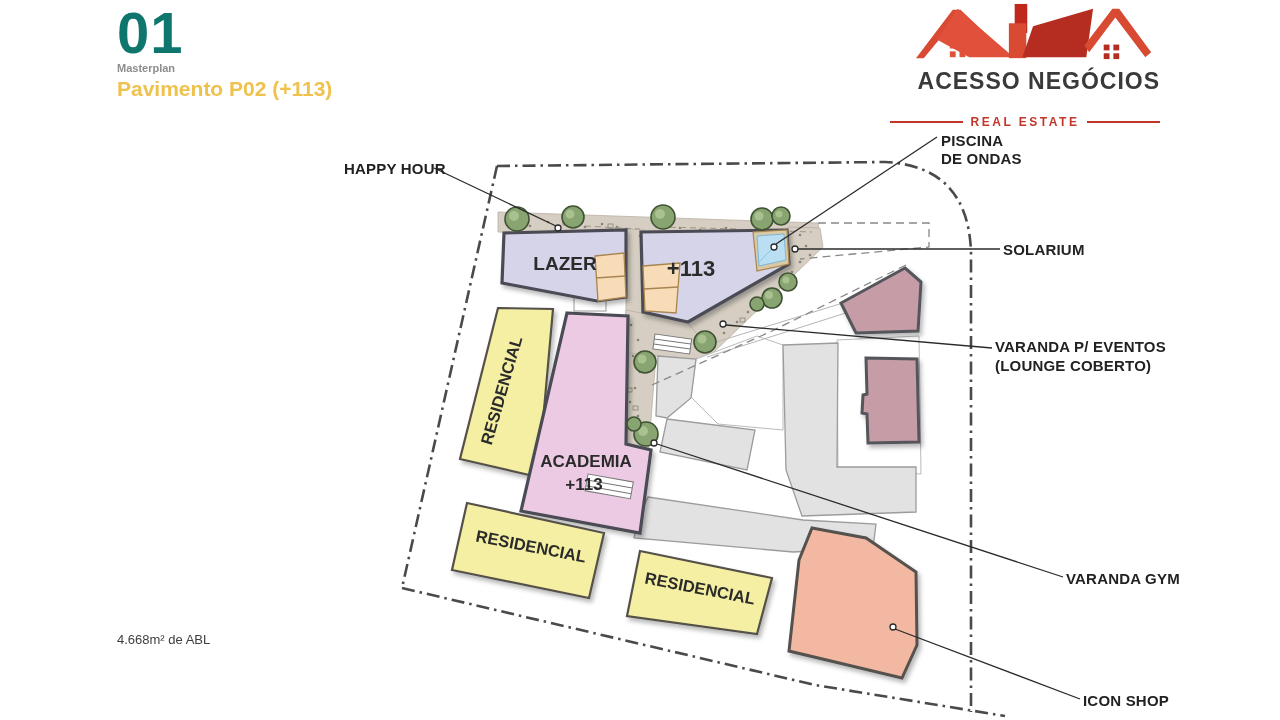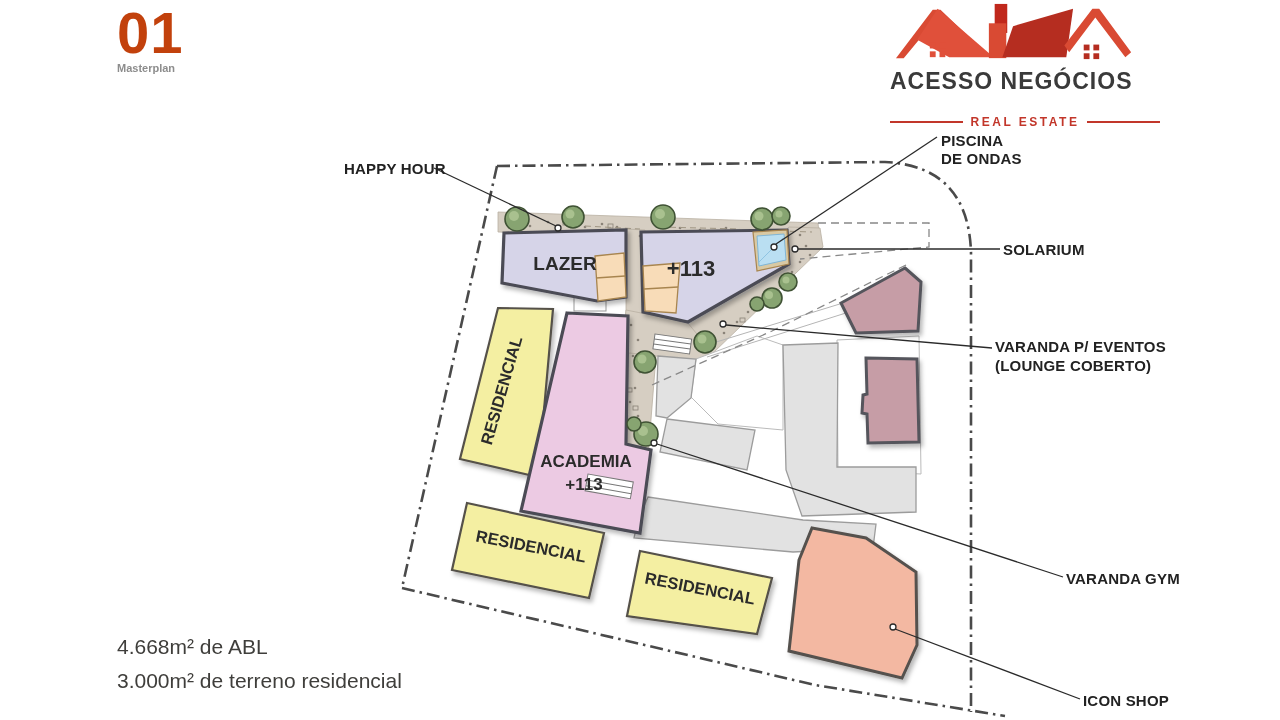--- a/index.html
+++ b/index.html
@@ -3,31 +3,31 @@
 <meta charset="utf-8">
 <style>
   html,body{margin:0;padding:0;}
   body{
     width:1280px;height:720px;position:relative;overflow:hidden;
     background:#ffffff;
     font-family:"Liberation Sans", sans-serif;
   }
   
   .header{position:absolute;left:117px;top:4px;}
-  .header .num{font-size:58px;font-weight:bold;color:#c2410c;line-height:1.0;letter-spacing:1px;}
+  .header .num{font-size:58px;font-weight:bold;color:#0f766e;line-height:1.0;letter-spacing:1px;}
   .header .sub{font-size:11px;font-weight:bold;color:#8d8d8d;margin-top:0px;}
   .header .title{font-size:21px;font-weight:bold;color:#efc14d;margin-top:3px;}
   
-  .logo{position:absolute;left:890px;top:2px;width:270px;text-align:left;}
+  .logo{position:absolute;left:890px;top:2px;width:270px;text-align:right;}
   .logo .brand{font-size:23px;font-weight:bold;color:#3a3a3a;letter-spacing:1px;margin-top:2px;}
   .logo .tagrow{display:flex;align-items:center;margin-top:20px;}
   .logo .tagline{font-size:12px;font-weight:bold;color:#c2362a;letter-spacing:2.5px;padding:0 8px;white-space:nowrap;}
   .logo .tagrule{flex:1;height:2px;background:#c2362a;}
   
-  .stats{position:absolute;left:117px;top:630px;color:#3f3e3b;font-size:21px;line-height:1.6;}
+  .stats{position:absolute;left:117px;top:630px;color:#3f3e3b;font-size:13px;line-height:1.6;}
   
   .plan{position:absolute;left:0;top:0;}
   .maplabel{fill:#2b2b2b;font-weight:bold;font-family:"Liberation Sans",sans-serif;}
   .callout{fill:#222222;font-weight:bold;font-size:15px;font-family:"Liberation Sans",sans-serif;letter-spacing:0.2px;}
 </style>
 </head>
 <body>
 
 <svg class="plan" width="1280" height="720" viewBox="0 0 1280 720">
   <defs>
@@ -239,20 +239,21 @@
     <text class="callout" x="995" y="352">VARANDA P/ EVENTOS</text>
     <text class="callout" x="995" y="371">(LOUNGE COBERTO)</text>
     <text class="callout" x="1066" y="584">VARANDA GYM</text>
     <text class="callout" x="1083" y="706">ICON SHOP</text>
   </g>
 </svg>
 
 <div class="header">
   <div class="num">01</div>
   <div class="sub">Masterplan</div>
+  <div class="title">Pavimento P02 (+113)</div>
 </div>
 
 <div class="logo">
   <svg width="250" height="60" viewBox="0 0 250 62">
     <path d="M2,58 L40,8 L48,8 L90,48 L84,53 L44,17 L10,58 Z" fill="#d94a33"></path>
     <path d="M45,7 L103,57 L57,57 L24,39 Z" fill="#e0503a"></path>
     <rect x="104" y="2" width="13" height="30" fill="#c0281c"></rect>
     <rect x="98" y="22" width="18" height="36" fill="#d94a33"></rect>
     <path d="M123,25 L185,7 L178,57 L112,57 Z" fill="#b52d20"></path>
     <path d="M176,45 L205,7 L212,7 L245,52 L239,57 L208,16 L181,52 Z" fill="#d94a33"></path>
@@ -272,14 +273,13 @@
   <div class="brand">ACESSO NEGÓCIOS</div>
   <div class="tagrow">
     <div class="tagrule"></div>
     <div class="tagline">REAL ESTATE</div>
     <div class="tagrule"></div>
   </div>
 </div>
 
 <div class="stats">
   <div>4.668m² de ABL</div>
-  <div>3.000m² de terreno residencial</div>
 </div>
 
 </body></html>

